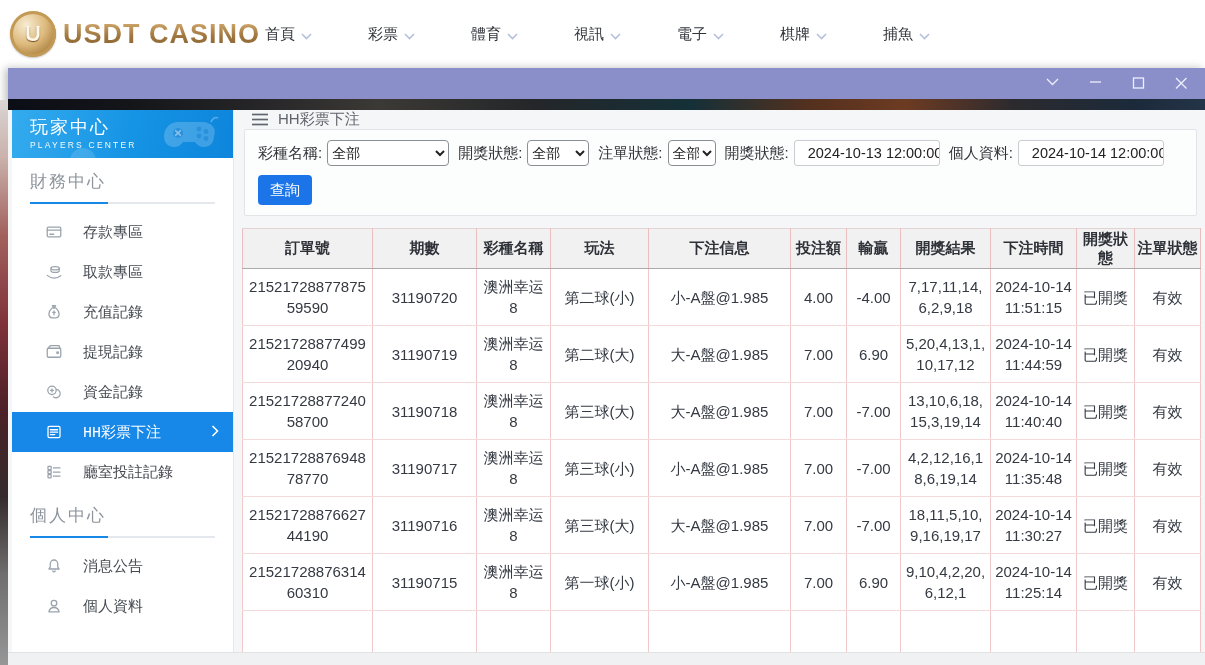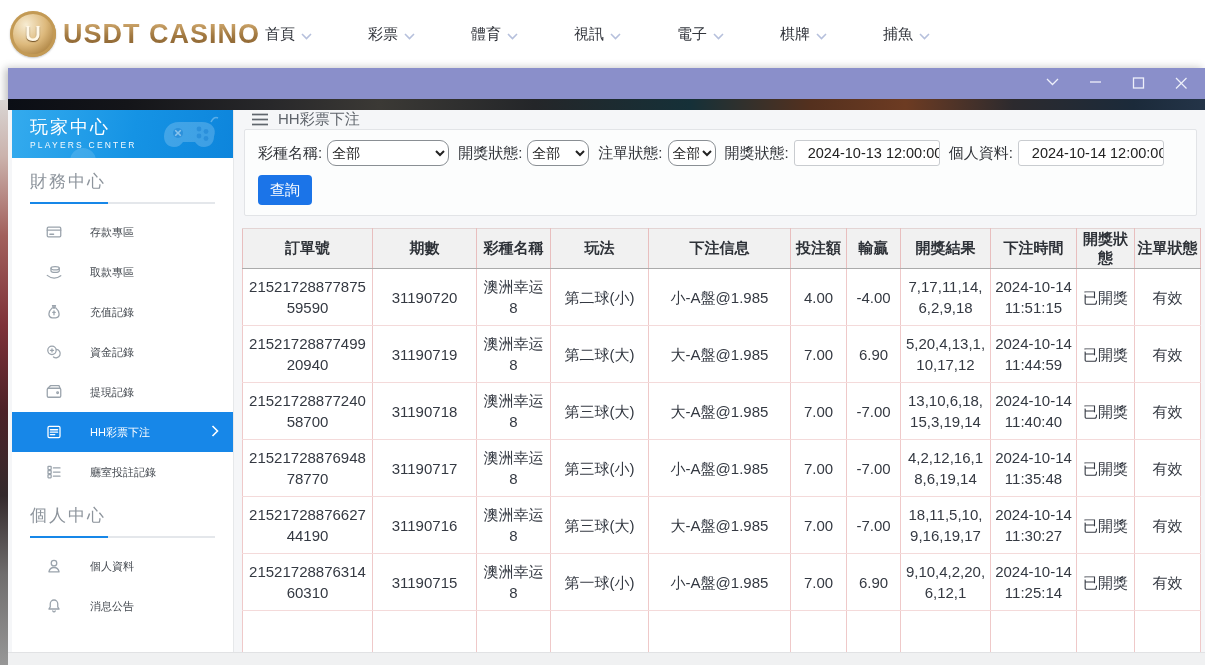--- a/index.html
+++ b/index.html
@@ -39,36 +39,36 @@
     background:linear-gradient(100deg,#34abee 0%,#1593e4 55%,#0d85dc 100%); padding:5px 0 0 18px; }
   .sb-title { font-size:18px; letter-spacing:2px; }
   .sb-sub { font-size:8.5px; letter-spacing:2.2px; opacity:.95; margin-top:1px; }
   .sb-gamepad { position:absolute; right:14px; top:4px; opacity:.9; }
   .sb-ball { position:absolute; left:58px; bottom:-16px; width:26px; height:26px; border-radius:50%;
     background:rgba(255,255,255,.14); }
   .sb-section { padding-top:12px; }
   .sb-sec-title { padding-left:18px; font-size:17px; letter-spacing:2px; color:#8d949c; }
   .sb-underline { margin:9px 18px 8px 18px; height:2px; background:#e4e7eb; position:relative; }
   .sb-underline::before { content:""; position:absolute; left:0; top:0; width:78px; height:2px; background:#1787e8; }
-  .sb-item { height:40px; display:flex; align-items:center; padding-left:33px; gap:27px;
-    font-size:11px; color:#454a51; cursor:pointer; position:relative; }
+  .sb-item { height:40px; display:flex; align-items:center; padding-left:33px; gap:20px;
+    font-size:15px; color:#454a51; cursor:pointer; position:relative;font-family:Liberation Mono, monospace; }
   .sb-item .ic { width:18px; height:18px; color:#9aa3ac; display:flex; align-items:center; }
   .sb-item.active { background:#1787e8; color:#fff; }
   .sb-item.active .ic { color:#fff; }
   .sb-item .chev-r { position:absolute; right:14px; top:13px; }
 
   
   .main { flex:1; display:flex; flex-direction:column; overflow:hidden; background:#f5f6f8; }
   .content-header { height:52px; display:flex; align-items:center; gap:10px; padding-left:18px;
     font-size:15px; color:#5f646b; }
   .filter-panel { margin-left:10px; width:953px; background:#fcfdfd; border:1px solid #e2e4e7;
     border-radius:2px; padding:10px 13px; }
   .filter-row { display:flex; align-items:center; font-size:15px; color:#303338; white-space:nowrap; }
   .filter-row label { margin-right:5px; }
-  .filter-row select { height:26px; border:1px solid #8a8f94; border-radius:9px; background:#fff;
+  .filter-row select { height:26px; border:1px solid #8a8f94; border-radius:4px; background:#fff;
     font-size:14px; color:#222; font-family:"Liberation Sans",sans-serif; margin-right:9px; }
   .sel-lottery { width:122px; } .sel-draw { width:62px; } .sel-order { width:48px; }
   .filter-row input { height:26px; width:146px; border:1px solid #c9ccd0; border-radius:3px;
     font-size:14.5px; color:#222; padding-left:13px; font-family:"Liberation Sans",sans-serif; margin-right:9px; }
   .btn-search { margin-top:9px; width:54px; height:30px; background:#1b74e8; border:none; border-radius:4px;
     color:#fff; font-size:15px; cursor:pointer; font-family:"Liberation Sans",sans-serif; }
 
   .table-wrap { margin:12px 0 0 8px; }
   table { border-collapse:collapse; table-layout:fixed; width:958px; background:#fff;
     font-size:15px; color:#343942; }
@@ -215,36 +215,36 @@
                   <path d="M10 3.5h4l-1.6 3h-.8z"></path>
                   <path d="M9.6 6.5h4.8c2.9 2.6 4.4 5.4 4.4 8.3 0 2.9-1.9 4.9-4.4 4.9H9.6c-2.5 0-4.4-2-4.4-4.9 0-2.9 1.5-5.7 4.4-8.3z"></path>
                   <path d="M10.3 12.4h3.4M12 10.6v5.2"></path>
                 </svg>
               </span>
               <span>充值記錄</span>
             </div>
             <div class="sb-item">
               <span class="ic">
                 <svg width="18" height="18" viewBox="0 0 24 24" fill="none" stroke="currentColor" stroke-width="1.7" stroke-linejoin="round" stroke-linecap="round">
+                  <rect x="3" y="7" width="18" height="12" rx="1.8"></rect>
+                  <path d="M4 7l3.2-3.4h11.6L20 7"></path>
+                  <circle cx="16.8" cy="13" r="1.1"></circle>
+                </svg>
+              </span>
+              <span>提現記錄</span>
+            </div>
+            <div class="sb-item">
+              <span class="ic">
+                <svg width="18" height="18" viewBox="0 0 24 24" fill="none" stroke="currentColor" stroke-width="1.7" stroke-linejoin="round" stroke-linecap="round">
                   <circle cx="9.3" cy="9.8" r="5.6"></circle>
                   <path d="M7.2 9.8h4.2M9.3 7.7v4.2"></path>
                   <path d="M15.5 8.6a5.6 5.6 0 1 1-4.2 10"></path>
                 </svg>
               </span>
               <span>資金記錄</span>
-            </div>
-            <div class="sb-item">
-              <span class="ic">
-                <svg width="18" height="18" viewBox="0 0 24 24" fill="none" stroke="currentColor" stroke-width="1.7" stroke-linejoin="round" stroke-linecap="round">
-                  <rect x="3" y="7" width="18" height="12" rx="1.8"></rect>
-                  <path d="M4 7l3.2-3.4h11.6L20 7"></path>
-                  <circle cx="16.8" cy="13" r="1.1"></circle>
-                </svg>
-              </span>
-              <span>提現記錄</span>
             </div>
             <div class="sb-item active">
               <span class="ic">
                 <svg width="18" height="18" viewBox="0 0 24 24" fill="none" stroke="currentColor" stroke-width="1.7" stroke-linejoin="round" stroke-linecap="round">
                   <rect x="4" y="4.5" width="16" height="15" rx="1.8"></rect>
                   <line x1="7.2" y1="9" x2="16.8" y2="9"></line>
                   <line x1="7.2" y1="12.2" x2="16.8" y2="12.2"></line>
                   <line x1="7.2" y1="15.4" x2="13" y2="15.4"></line>
                 </svg>
               </span>
@@ -266,34 +266,34 @@
               </span>
               <span>廳室投註記錄</span>
             </div>
           </div>
           <div class="sb-section">
             <div class="sb-sec-title">個人中心</div>
             <div class="sb-underline"></div>
             <div class="sb-item">
               <span class="ic">
                 <svg width="18" height="18" viewBox="0 0 24 24" fill="none" stroke="currentColor" stroke-width="1.7" stroke-linejoin="round" stroke-linecap="round">
+                  <path d="M12 4a5 5 0 0 0-5 5v4.2L5.2 16h13.6L17 13.2V9a5 5 0 0 0-5-5z"></path>
+                  <path d="M10.4 18.6a1.7 1.7 0 0 0 3.2 0"></path>
+                </svg>
+              </span>
+              <span>消息公告</span>
+            </div>
+            <div class="sb-item">
+              <span class="ic">
+                <svg width="18" height="18" viewBox="0 0 24 24" fill="none" stroke="currentColor" stroke-width="1.7" stroke-linejoin="round" stroke-linecap="round">
                   <circle cx="12" cy="8.2" r="3.7"></circle>
                   <path d="M5.2 19.8c.8-3.9 3.4-5.8 6.8-5.8s6 1.9 6.8 5.8z"></path>
                 </svg>
               </span>
               <span>個人資料</span>
-            </div>
-            <div class="sb-item">
-              <span class="ic">
-                <svg width="18" height="18" viewBox="0 0 24 24" fill="none" stroke="currentColor" stroke-width="1.7" stroke-linejoin="round" stroke-linecap="round">
-                  <path d="M12 4a5 5 0 0 0-5 5v4.2L5.2 16h13.6L17 13.2V9a5 5 0 0 0-5-5z"></path>
-                  <path d="M10.4 18.6a1.7 1.7 0 0 0 3.2 0"></path>
-                </svg>
-              </span>
-              <span>消息公告</span>
             </div>
           </div>
         </div>
     </div>
 
     <div class="main">
       <div class="content-header">
         <svg width="16" height="13" viewBox="0 0 16 13">
           <g stroke="#60666d" stroke-width="1.7">
               <line x1="0" y1="1.5" x2="16" y2="1.5"></line>

